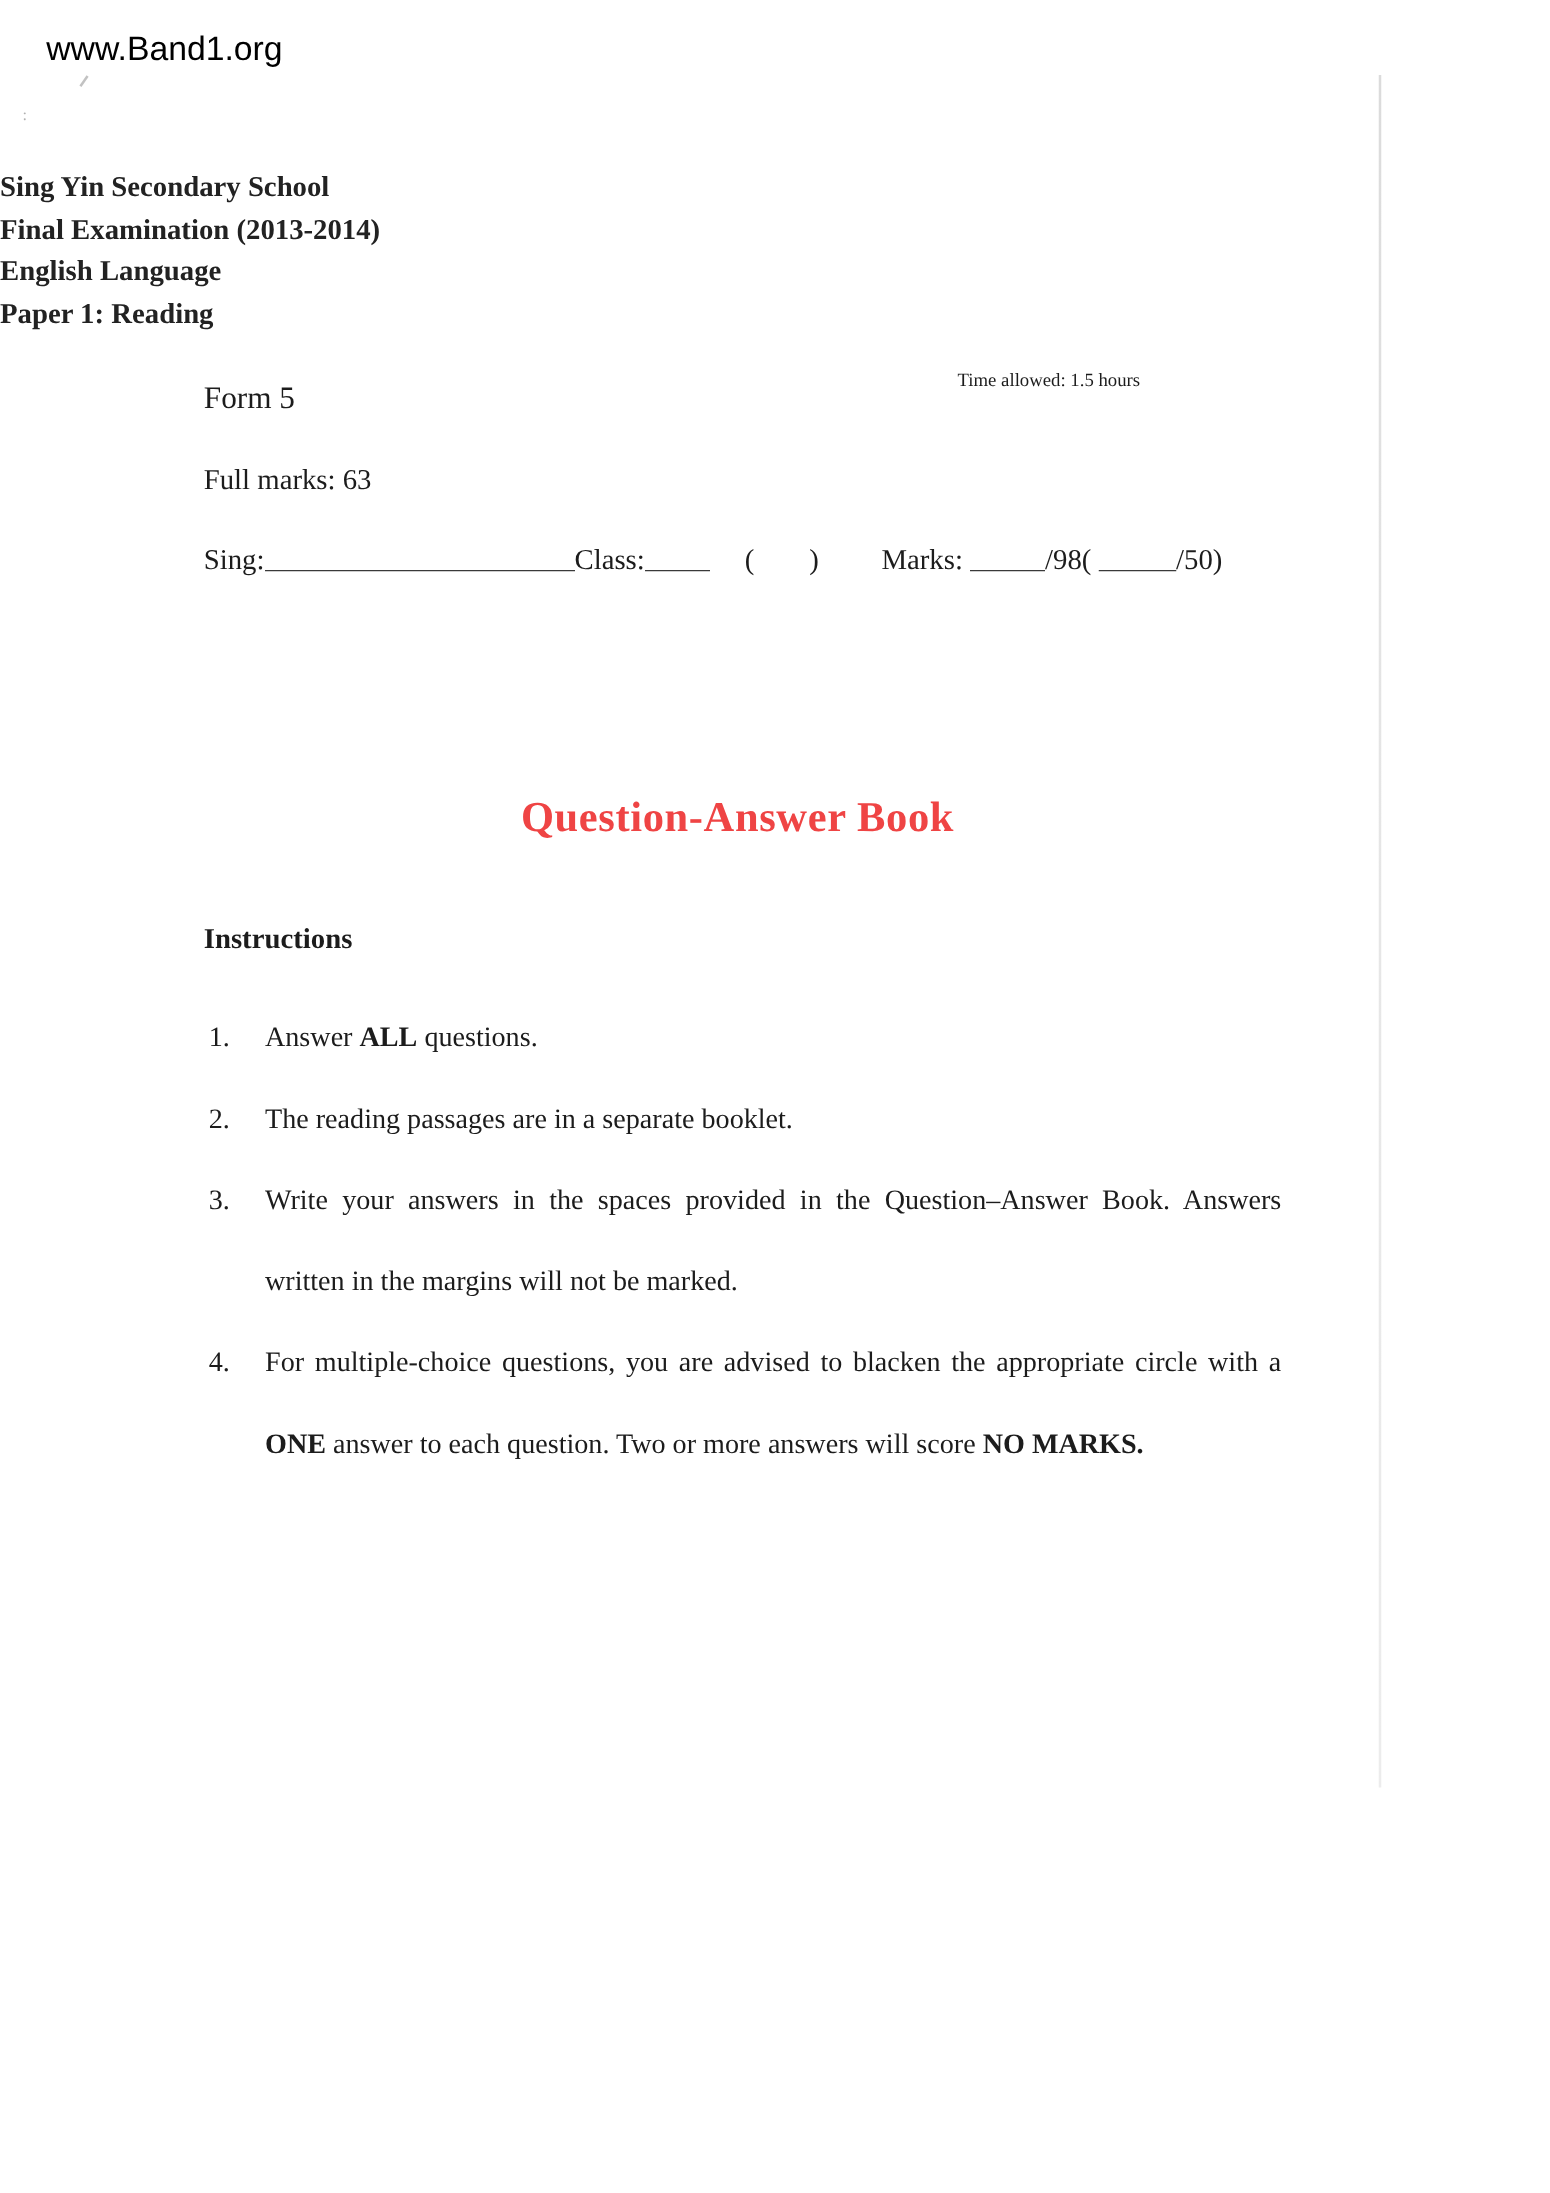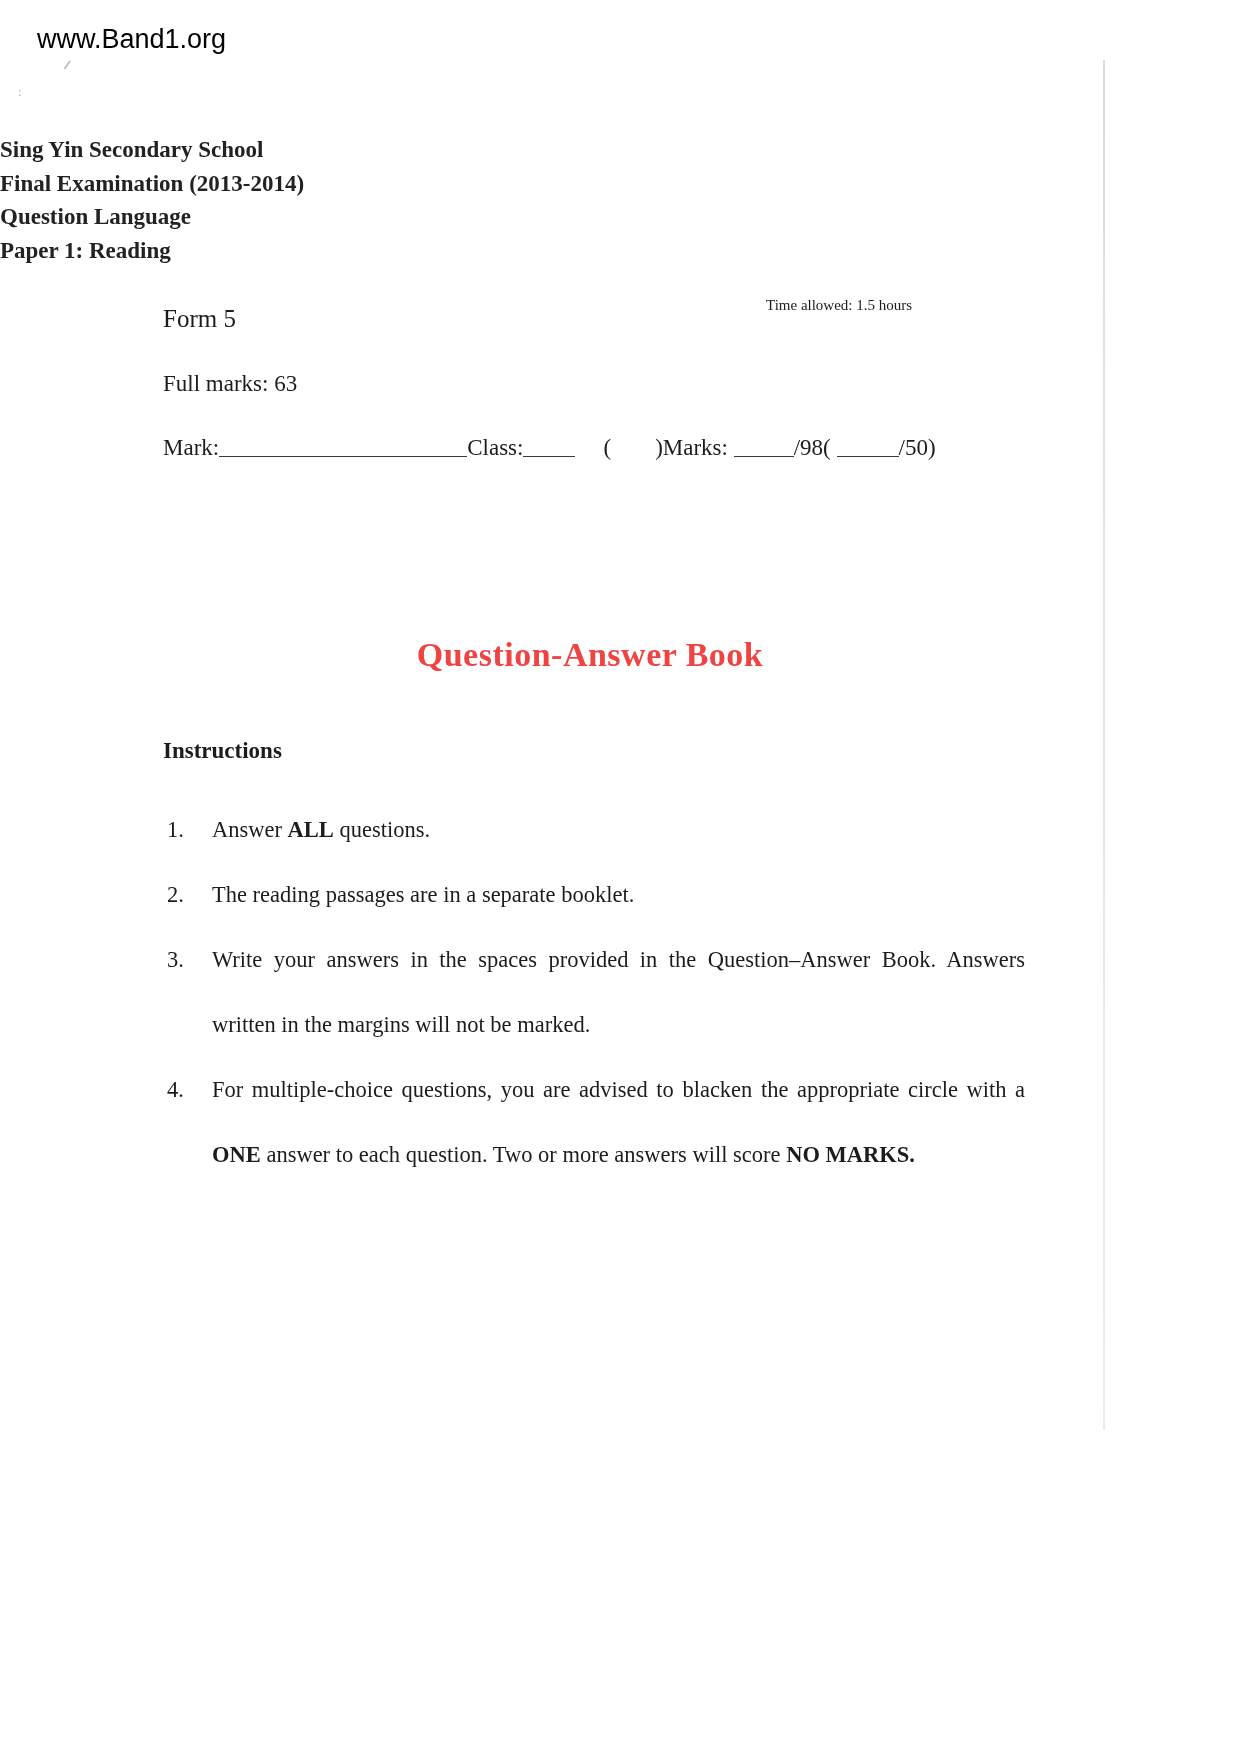--- a/index.html
+++ b/index.html
@@ -50,21 +50,21 @@
     border-bottom:1.5px solid #3a3a3a;
     height:20px;
     transform:translateY(2px);
   }
   .w-name{width:248px;}
   .w-class{width:52px;}
   .w-marks1{width:60px;}
   .w-marks2{width:62px;}
   .paren-open{margin-left:28px;}
   .paren-close{margin-left:44px;}
-  .marks-label{}
+  .marks-label{margin-left:50px;}
   
   .qa-title{
     position:absolute;top:636px;left:0;width:1180px;
     text-align:center;font-size:34px;font-weight:bold;
     letter-spacing:.5px;color:#ef4444;
   }
   
   .instructions-heading{
     position:absolute;left:163px;top:738px;
     font-size:23px;font-weight:bold;
@@ -85,30 +85,30 @@
 
   <div class="watermark">www.Band1.org</div>
 
   <div class="scan-line"></div>
   <div class="speck-a"></div>
   <div class="speck-b">:</div>
 
   <div class="exam-header">
     <span class="hline">Sing Yin Secondary School</span>
     <span class="hline">Final Examination (2013-2014)</span>
-    <span class="hline">Question Language</span>
+    <span class="hline">English Language</span>
     <span class="hline">Paper 1: Reading</span>
   </div>
 
   <div class="form-label">Form 5</div>
   <div class="time-allowed">Time allowed: 1.5 hours</div>
   <div class="full-marks">Full marks: 63</div>
 
   <div class="fillrow">
-    <span>Mark:</span><span class="blank w-name"></span><span>Class:</span><span class="blank w-class"></span><span class="paren-open">(</span><span class="paren-close">)</span><span class="marks-label">Marks:</span> <span class="blank w-marks1"></span><span>/98(</span> <span class="blank w-marks2"></span><span>/50)</span>
+    <span>Sing:</span><span class="blank w-name"></span><span>Class:</span><span class="blank w-class"></span><span class="paren-open">(</span><span class="paren-close">)</span><span class="marks-label">Marks:</span> <span class="blank w-marks1"></span><span>/98(</span> <span class="blank w-marks2"></span><span>/50)</span>
   </div>
 
   <div class="qa-title">Question-Answer Book</div>
 
   <div class="instructions-heading">Instructions</div>
 
   <div class="instruction-list">
 
     <div class="item">
       <span class="num">1.</span>

